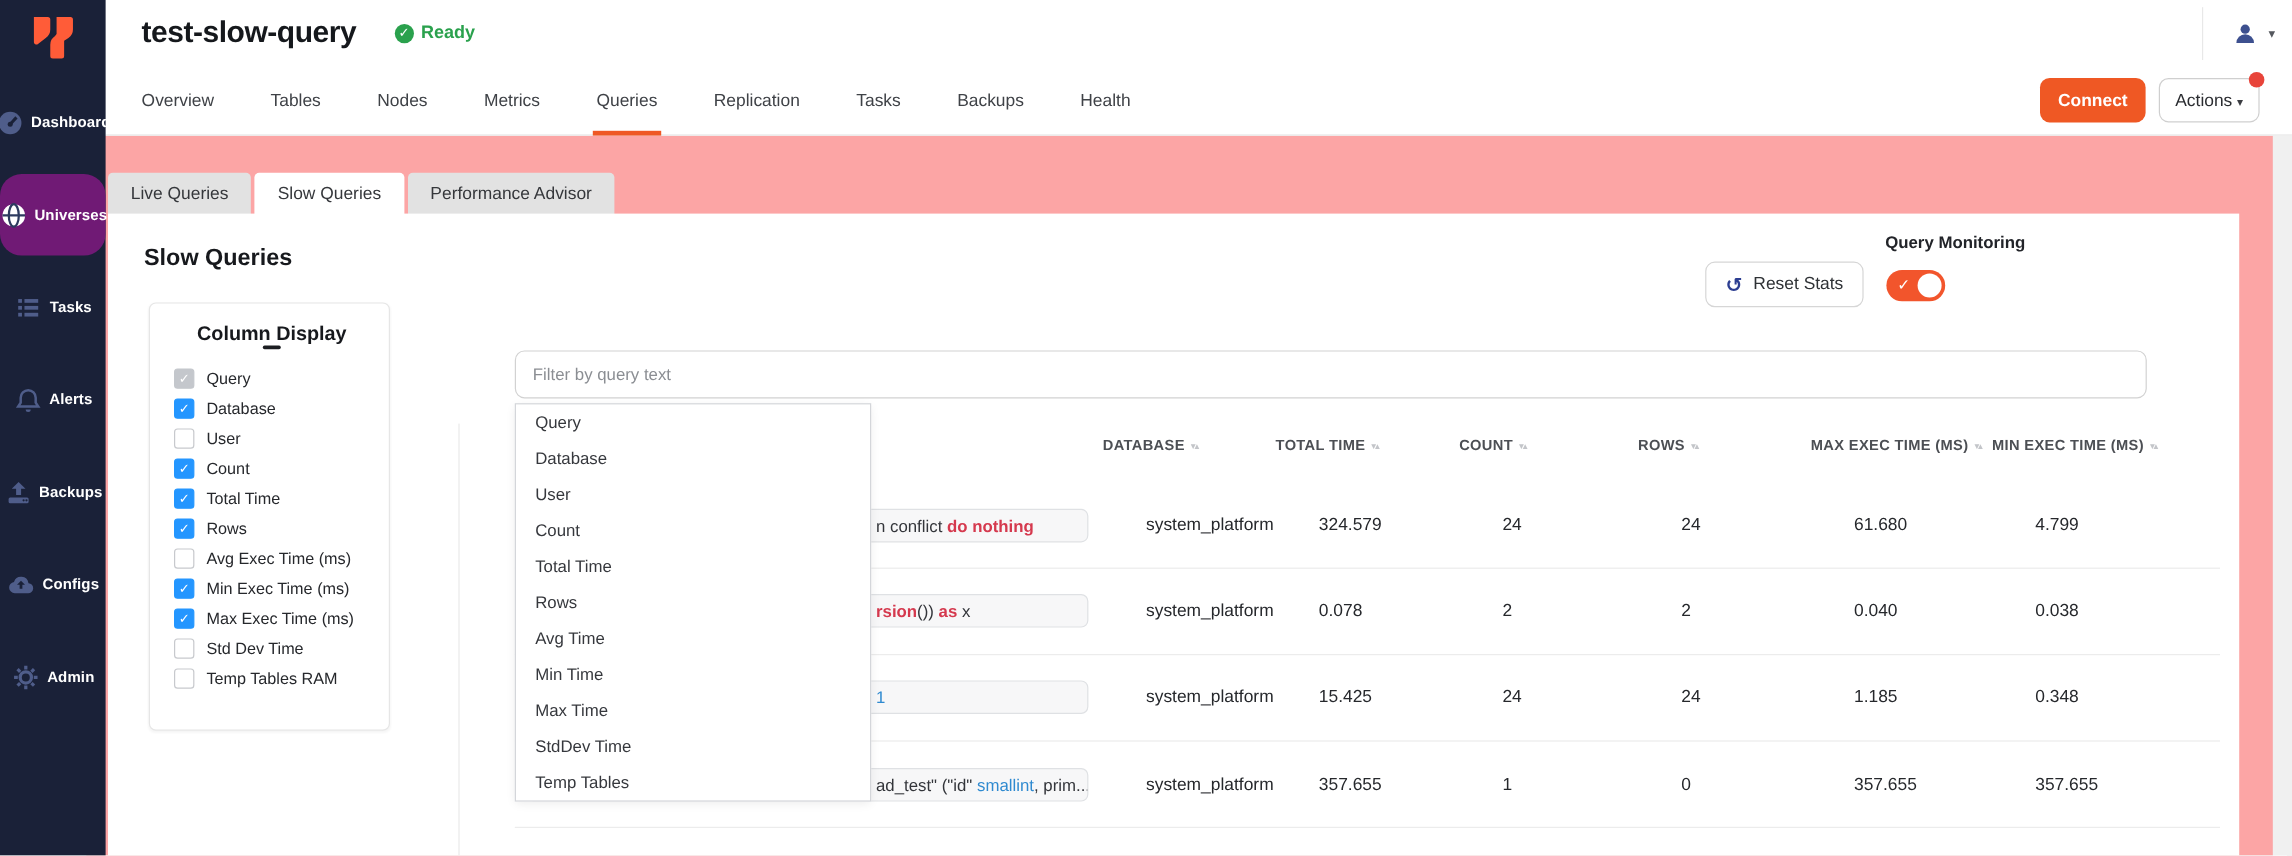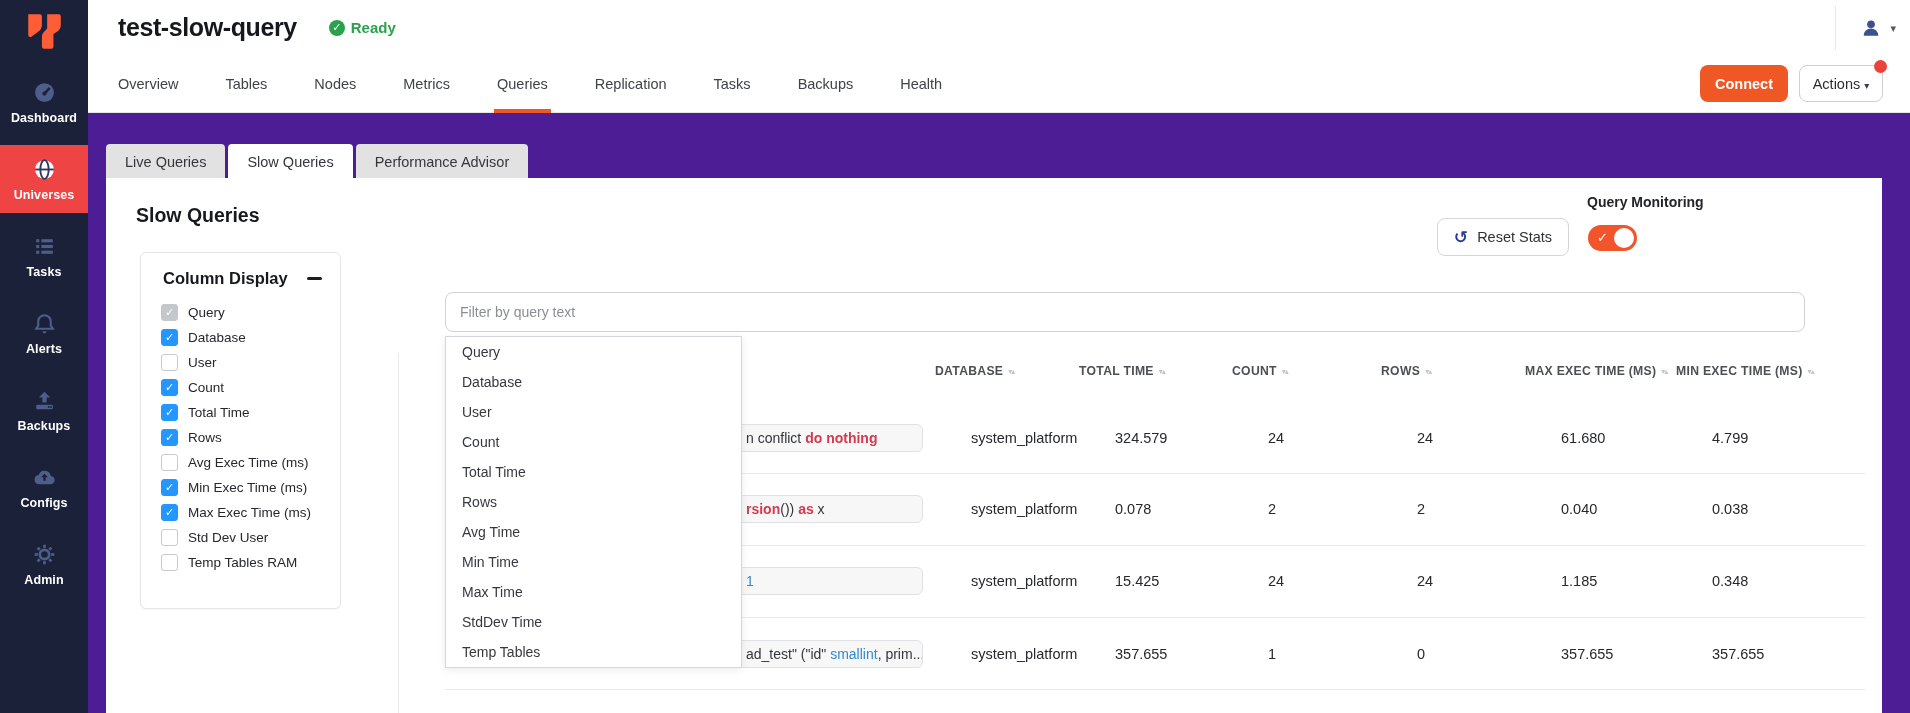--- a/index.html
+++ b/index.html
@@ -4,23 +4,23 @@
 <style>
   * { box-sizing: border-box; margin: 0; padding: 0; }
   html,body { width:1910px; height:713px; overflow:hidden; }
   body { font-family: "Liberation Sans", "DejaVu Sans", sans-serif; background:#f0f0f0; }
   .app { position:relative; width:1910px; height:713px; }
 
   
   .sidebar { position:absolute; left:0; top:0; width:88px; height:713px; background:#1a2138; z-index:10; }
   .logo { width:88px; height:64px; display:flex; align-items:center; justify-content:center; cursor:pointer; }
   .sidenav { display:flex; flex-direction:column; margin-top:4px; }
-  .side-item { height:68px; margin-bottom:9px; display:flex; flex-direction:column; align-items:center; justify-content:center; gap:5px; color:#fff; cursor:pointer; }
+  .side-item { height:68px; margin-bottom:9px; display:flex; flex-direction:row; align-items:center; justify-content:center; gap:5px; color:#fff; cursor:pointer; }
   .side-item .ic { color:#4f5d8a; height:26px; display:flex; align-items:center; }
-  .side-item.active { background:#ef4444; }
+  .side-item.active { background:#701a75;border-radius:18px; }
   .side-item.active .ic { color:#ffffff; }
   .side-item .lbl { font-size:12.5px; font-weight:700; letter-spacing:.1px; }
 
   
   .topbar { position:absolute; left:88px; top:0; width:1822px; height:113px; background:#fff; border-bottom:1px solid #e6e6e6; z-index:5; }
   .row1 { position:relative; height:55px; display:flex; align-items:center; }
   .title { margin-left:30px; font-size:25px; font-weight:700; color:#15181c; letter-spacing:-.4px; }
   .ready { margin-left:32px; display:flex; align-items:center; gap:6px; color:var(--green); font-weight:700; font-size:15px; }
   .ready-ic { width:16px; height:16px; border-radius:50%; background:var(--green); color:#fff; font-size:11px; font-weight:700; display:flex; align-items:center; justify-content:center; }
   .user-area { position:absolute; right:14px; top:6px; height:44px; display:flex; align-items:center; gap:8px; padding-left:24px; border-left:1px solid #e8e8e8; cursor:pointer; }
@@ -28,37 +28,37 @@
   .row2 { position:relative; height:58px; }
   .tabs { position:absolute; left:30px; top:0; height:100%; display:flex; gap:47px; align-items:center; }
   .tab { position:relative; height:100%; display:flex; align-items:center; font-size:14.5px; color:#3f4247; cursor:pointer; }
   .tab.active::after { content:""; position:absolute; left:-3px; right:-3px; bottom:0; height:4px; background:var(--accent); }
   .btn-connect { position:absolute; right:122px; top:10px; width:88px; height:37px; border:none; border-radius:8px; background:var(--accent); color:#fff; font-size:14.5px; font-weight:700; font-family:inherit; cursor:pointer; }
   .btn-actions { position:absolute; right:27px; top:10px; width:84px; height:37px; border:1px solid #cfcfcf; border-radius:8px; background:#fff; color:#2b2d31; font-size:14.5px; font-family:inherit; cursor:pointer; }
   .btn-actions .caret { font-size:10px; margin-left:4px; color:#3b3d42; }
   .notif-dot { position:absolute; right:-5px; top:-6px; width:13px; height:13px; border-radius:50%; background:#e8443a; }
 
   
-  .page { position:absolute; left:88px; top:113px; width:1822px; height:600px; background:#4c1d95; }
+  .page { position:absolute; left:72px; top:113px; width:1822px; height:600px; background:#fca5a5; }
   .subtabs { position:absolute; left:18px; top:31px; display:flex; }
   .subtab { height:35px; margin-right:3px; padding:0 19px; display:flex; align-items:center; font-size:14.5px; color:#35373b; background:#e2e2e2; border-radius:4px 4px 0 0; cursor:pointer; }
   .subtab.active { background:#fff; z-index:3; }
   .panel { position:absolute; left:18px; top:65px; width:1776px; height:535px; background:#fff; }
 
   .heading { position:absolute; left:30px; top:26px; font-size:19.5px; font-weight:700; color:#17191d; }
   .btn-reset { position:absolute; left:1331px; top:40px; width:132px; height:38px; background:#fff; border:1px solid #d6d6d6; border-radius:8px; font-family:inherit; font-size:14.5px; color:#2e3135; display:flex; align-items:center; justify-content:center; gap:9px; cursor:pointer; }
   .reset-ic { color:#2c3e91; font-size:17px; font-weight:700; line-height:1; }
   .qm-label { position:absolute; left:1481px; top:16px; font-size:14px; font-weight:700; color:#222429;text-align:right; }
   .toggle { position:absolute; left:1482px; top:47px; width:49px; height:26px; border-radius:13px; background:var(--toggle); cursor:pointer; }
   .toggle .tick { position:absolute; left:9px; top:5px; color:#fff; font-size:13px; font-weight:700; }
   .toggle .knob { position:absolute; right:3px; top:3px; width:20px; height:20px; border-radius:50%; background:#fff; }
 
   
   .colpanel { position:absolute; left:34px; top:74px; width:201px; height:357px; background:#fff; border:1px solid #e6e6e6; border-radius:6px; box-shadow:0 1px 2px rgba(0,0,0,.04); }
-  .colpanel-head { display:flex; align-items:center; justify-content:space-between; padding:16px 18px 10px 22px; }
+  .colpanel-head { display:flex; align-items:center; justify-content:space-between; padding:16px 18px 10px 22px;flex-direction:column; }
   .colpanel-head .t { font-size:16.5px; font-weight:700; color:#17191d; }
   .minus { width:15px; height:3px; border-radius:2px; background:#1c1e22; cursor:pointer; }
   .colopts { list-style:none; padding:2px 0 0 20px; }
   .colopt { height:25px; display:flex; align-items:center; gap:10px; cursor:pointer; }
   .cbx { width:17px; height:17px; border-radius:3px; border:1.5px solid #c7c9cd; background:#fff; display:flex; align-items:center; justify-content:center; font-size:11px; font-weight:700; color:#fff; }
   .cbx.checked { background:var(--blue); border-color:var(--blue); }
   .cbx.checked.disabled { background:#c4c7cc; border-color:#c4c7cc; }
   .colopt .lbl { font-size:13.5px; color:#26282c; }
 
   .vdiv { position:absolute; left:292px; top:175px; bottom:0; width:1px; background:#e9e9e9; }
@@ -272,21 +272,21 @@
             <li class="colopt">
               <span class="cbx checked">✓</span>
               <span class="lbl">Min Exec Time (ms)</span>
             </li>
             <li class="colopt">
               <span class="cbx checked">✓</span>
               <span class="lbl">Max Exec Time (ms)</span>
             </li>
             <li class="colopt">
               <span class="cbx"></span>
-              <span class="lbl">Std Dev User</span>
+              <span class="lbl">Std Dev Time</span>
             </li>
             <li class="colopt">
               <span class="cbx"></span>
               <span class="lbl">Temp Tables RAM</span>
             </li>
           </ul>
       </div>
 
       <div class="vdiv"></div>
 

